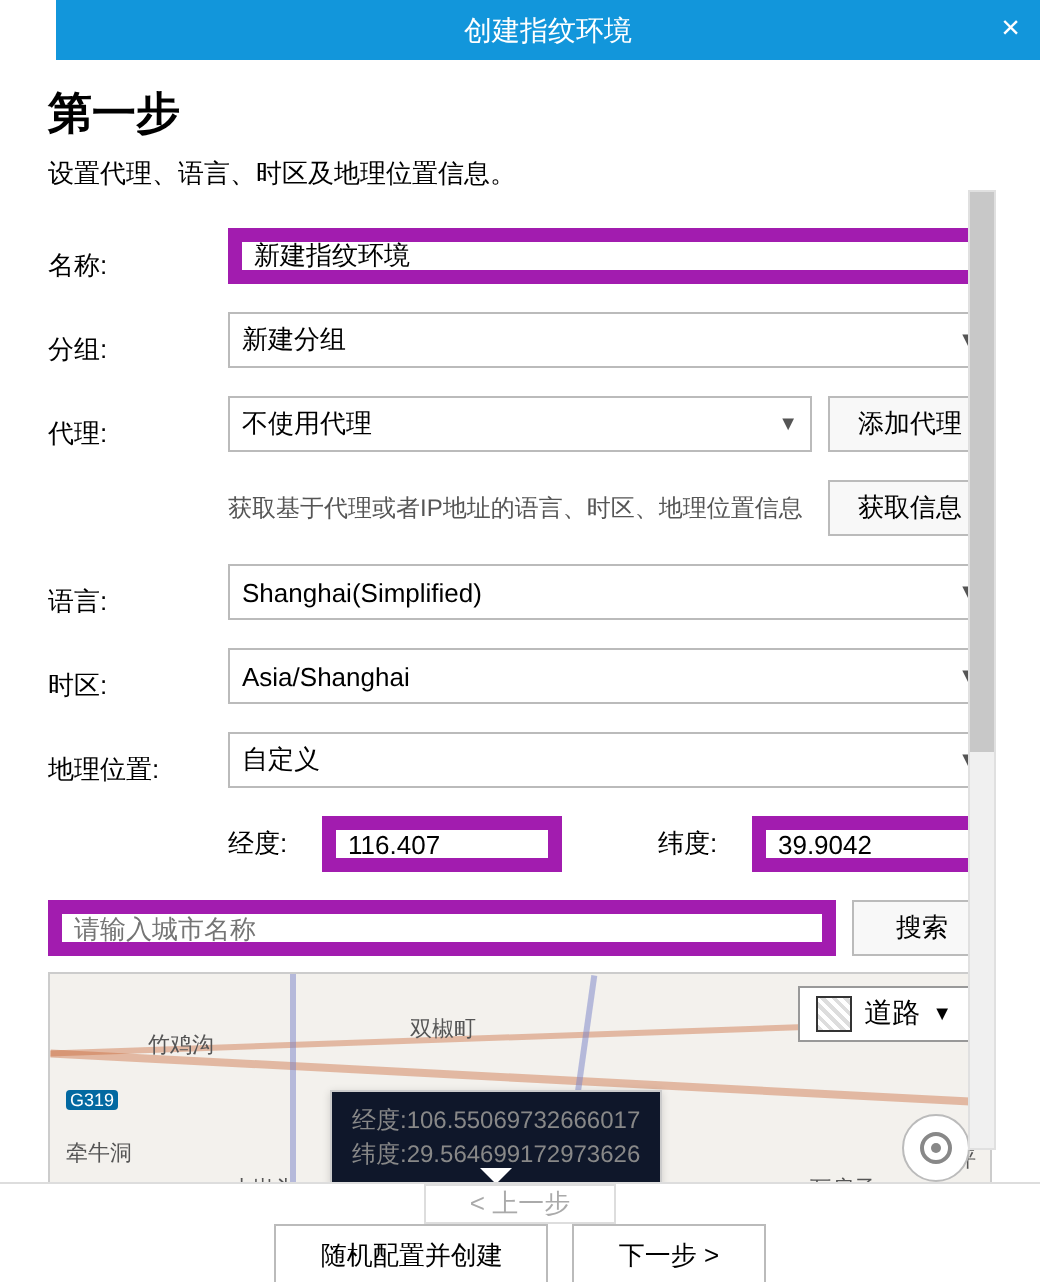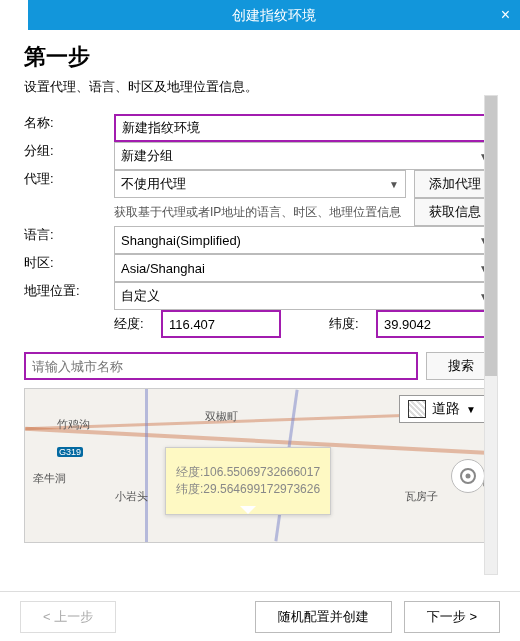--- a/index.html
+++ b/index.html
@@ -4,46 +4,46 @@
 <style>
 * { box-sizing: border-box; margin: 0; padding: 0; }
 body { font-family: "Microsoft YaHei", sans-serif; font-size: 13px; background: #fff; width: 520px; height: 641px; overflow: hidden; position: relative; }
 .titlebar { background: #1296db; color: #fff; height: 30px; line-height: 30px; text-align: center; font-size: 14px; position: relative; margin-left: 28px; }
 .titlebar .close { position: absolute; right: 10px; top: 0; font-size: 16px; cursor: pointer; }
 .content { padding: 12px 24px 0 24px; height: 640px; overflow-y: auto; position: relative; }
 .scrollbar { position: absolute; right: 22px; top: 95px; width: 14px; height: 480px; background: #f0f0f0; border: 1px solid #e0e0e0; }
 .scrollbar .thumb { background: #c8c8c8; height: 280px; width: 100%; }
 h1.step { font-size: 22px; font-weight: bold; margin-bottom: 6px; }
 .subtitle { font-size: 13px; margin-bottom: 18px; }
-.form-row { display: flex; align-items: flex-start; }
+.form-row { display: flex; align-items: flex-end; margin-bottom: 14px; }
 .form-row .label { width: 90px; flex-shrink: 0; font-size: 13px; }
 .form-row .field { flex: 1; display: flex; gap: 8px; align-items: center; }
-input[type=text], .input { border: 2px solid #a21caf; height: 28px; padding: 0 6px; font-size: 13px; width: 100%; background: #fff; }
+input[type=text], .input { border: 7px solid #a21caf; height: 28px; padding: 0 6px; font-size: 13px; width: 100%; background: #fff; }
 .select { border: 1px solid #bbb; height: 28px; padding: 0 6px; font-size: 13px; width: 100%; background: #fff; display: flex; align-items: center; justify-content: space-between; cursor: pointer; }
 .select .arrow { font-size: 10px; color: #555; }
 .btn { border: 1px solid #bbb; background: #f8f8f8; height: 28px; padding: 0 14px; font-size: 13px; cursor: pointer; white-space: nowrap; display: inline-flex; align-items: center; justify-content: center; }
 .hint { color: #555; font-size: 12px; line-height: 1.4; flex: 1; }
 .coord-row { display: flex; gap: 12px; margin-bottom: 14px; margin-left: 90px; align-items: center; }
 .coord-row .clab { width: 44px; }
 .coord-row input { width: 120px; }
 .search-row { display: flex; gap: 8px; margin-bottom: 8px; }
 .search-row input { flex: 1; color: #999; }
 .map { position: relative; height: 155px; border: 1px solid #ccc; background: #f3f1ed; overflow: hidden; }
 .map .road-control { position: absolute; top: 6px; right: 10px; background: #fff; border: 1px solid #999; padding: 4px 8px; display: flex; align-items: center; gap: 6px; font-size: 14px; cursor: pointer; }
 .map .road-control .sq { width: 18px; height: 18px; border: 1px solid #333; background: repeating-linear-gradient(45deg,#ddd,#ddd 2px,#fff 2px,#fff 4px); }
-.map .tooltip { position: absolute; top: 58px; left: 140px; background: #fef9c3; border: 1px solid #ccc; padding: 16px 10px; font-size: 12px; color: #888; box-shadow: 0 1px 4px rgba(0,0,0,0.15); white-space: nowrap; }
+.map .tooltip { position: absolute; top: 58px; left: 140px; background: #0f172a; border: 1px solid #ccc; padding: 6px 10px; font-size: 12px; color: #888; box-shadow: 0 1px 4px rgba(0,0,0,0.15); white-space: nowrap; }
 .map .tooltip::after { content: ""; position: absolute; bottom: -8px; left: 50%; margin-left: -8px; border: 8px solid transparent; border-top-color: #fff; }
 .map .locbtn, .map .zoombtn { position: absolute; right: 10px; width: 34px; height: 34px; background: #fff; border: 1px solid #bbb; border-radius: 50%; display: flex; align-items: center; justify-content: center; cursor: pointer; font-size: 20px; color: #666; }
 .map .locbtn { top: 70px; }
 .map .bg { position: absolute; inset: 0; }
 .map .lbl { position: absolute; font-size: 11px; color: #555; }
 .map .rd { position: absolute; background: rgba(200,100,50,0.4); }
 .map .rdb { position: absolute; background: rgba(120,130,200,0.5); }
-.map .hw { position: absolute; font-size: 9px; background: #0369a1; color: #fff; padding: 0 2px; border-radius: 2px; margin-left: 24px; }
-.footer { position: absolute; bottom: 0; left: 0; right: 0; height: 50px; border-top: 1px solid #ddd; display: flex; align-items: center; justify-content: space-between; padding: 0 20px; background: #fff; }
+.map .hw { position: absolute; font-size: 9px; background: #0369a1; color: #fff; padding: 0 2px; border-radius: 2px; }
+.footer { position: absolute; bottom: 0; left: 0; right: 0; height: 50px; border-top: 1px solid #ddd; display: flex; align-items: center; justify-content: space-between; padding: 0 20px; background: #fff; flex-direction: column; }
 .footer .fbtn { border: 1px solid #bbb; background: #fff; height: 32px; padding: 0 22px; font-size: 13px; cursor: pointer; }
 .footer .prev { color: #aaa; border-color: #ddd; }
 </style>
 </head>
 <body>
 
 <div class="titlebar">
   <span>创建指纹环境</span>
   <span class="close">×</span>
 </div>
@@ -131,21 +131,21 @@
     <button class="btn" style="width:70px">搜索</button>
   </div>
 
   <div class="map">
     <div class="bg">
       <div class="rd" style="top:30px;left:0;width:100%;height:3px;transform:rotate(-2deg)"></div>
       <div class="rd" style="top:50px;left:0;width:100%;height:4px;transform:rotate(3deg)"></div>
       <div class="rdb" style="top:0;left:120px;width:3px;height:100%"></div>
       <div class="rdb" style="top:0;left:260px;width:3px;height:100%;transform:rotate(8deg)"></div>
 
-      <div class="lbl" style="top:28px;left:32px">竹鸡沟</div>
+      <div class="lbl" style="top:28px;left:49px">竹鸡沟</div>
       <div class="lbl" style="top:20px;left:180px">双椒町</div>
       <div class="lbl" style="top:82px;left:8px">牵牛洞</div>
       <div class="lbl" style="top:100px;left:90px">小岩头</div>
 
       <div class="lbl" style="top:100px;left:380px">瓦房子</div>
       <div class="lbl" style="top:85px;left:430px">屋基坪</div>
       <div class="hw" style="top:58px;left:8px">G319</div>
 
     </div>
     <div class="road-control">

